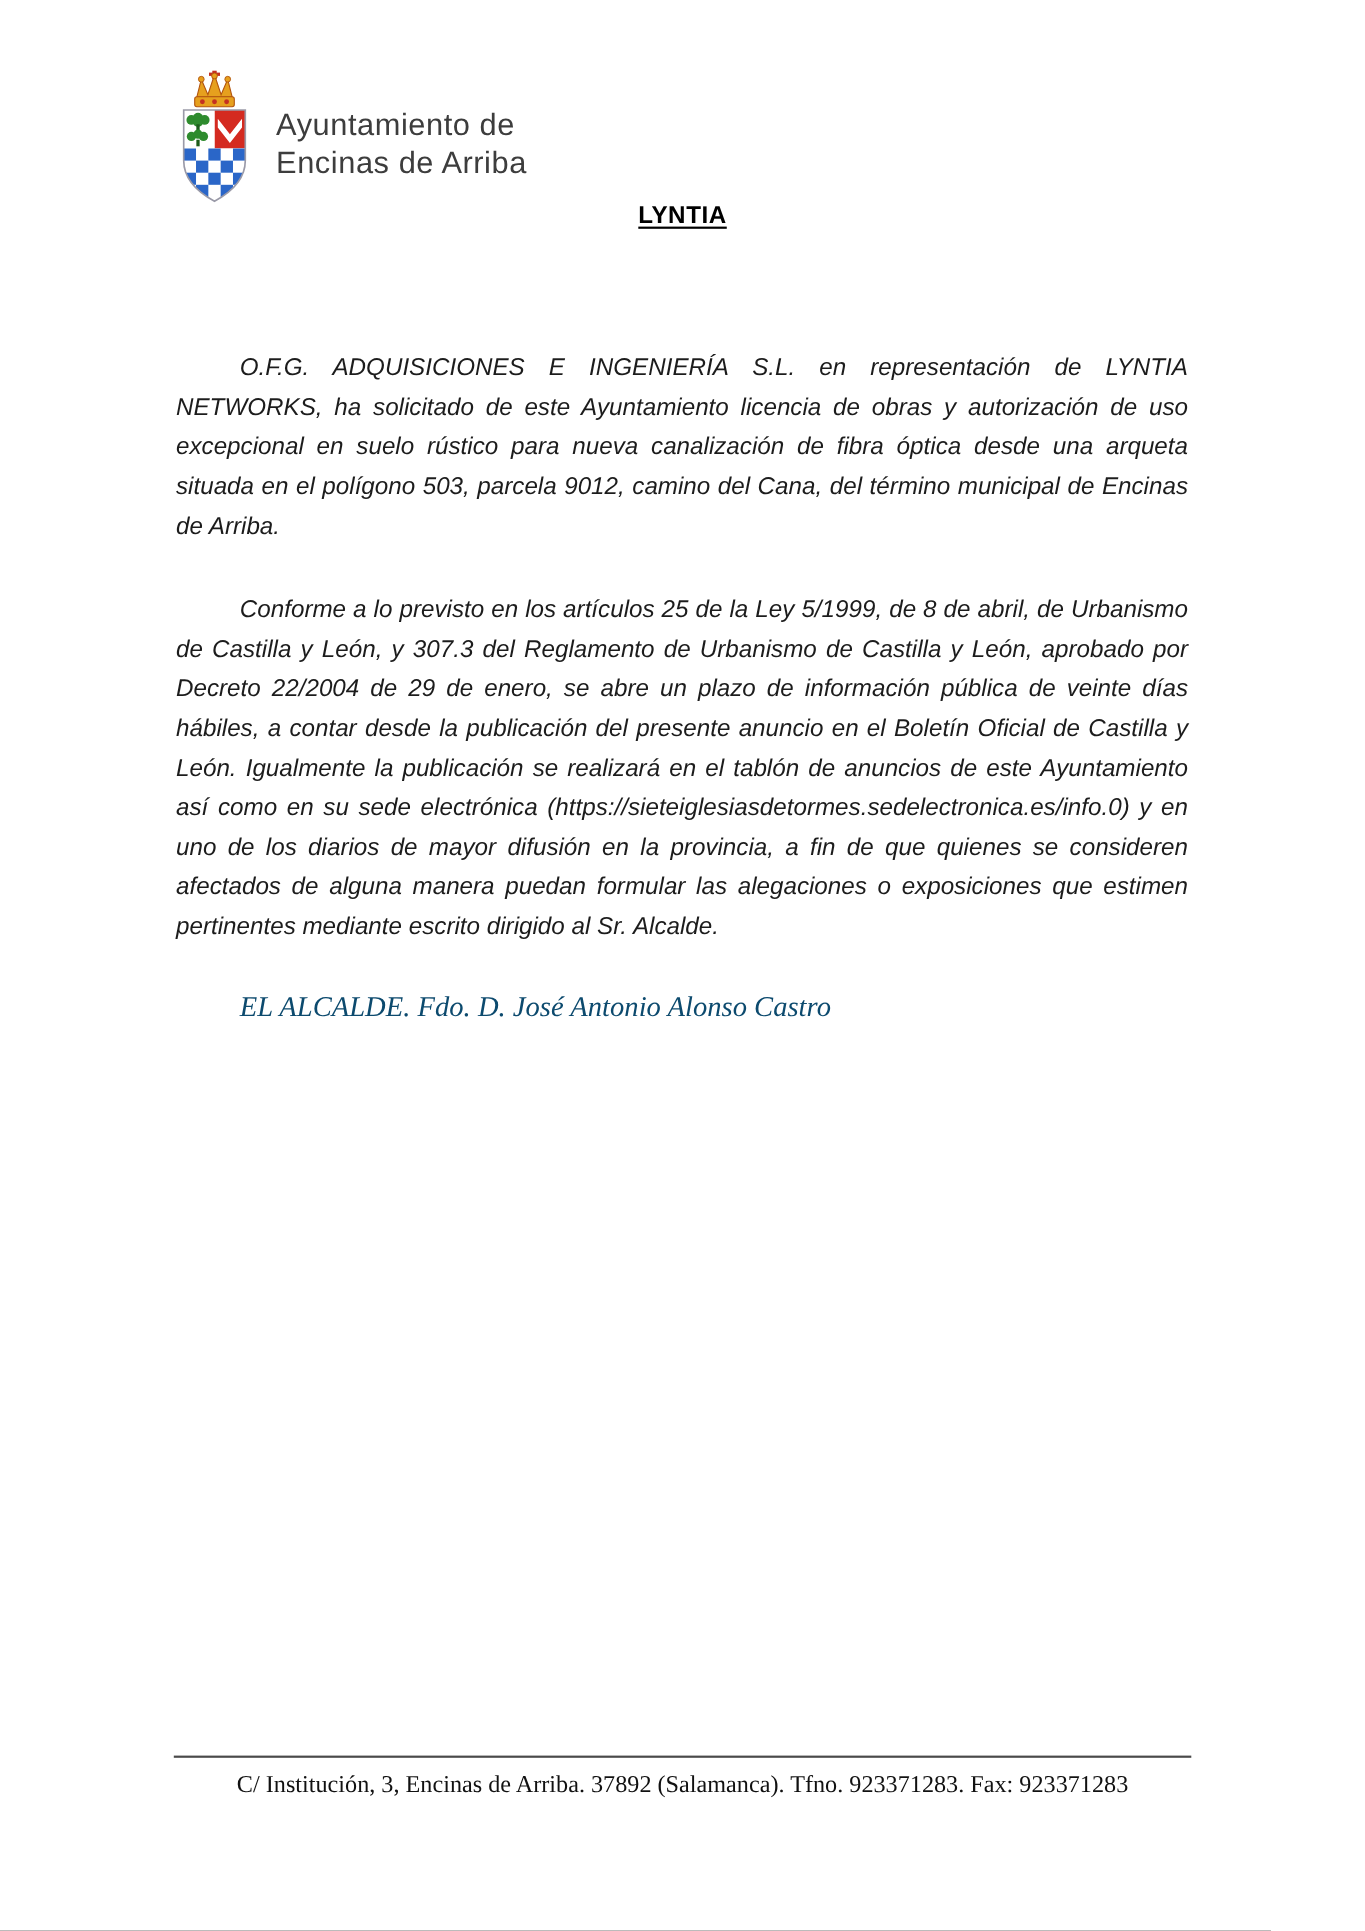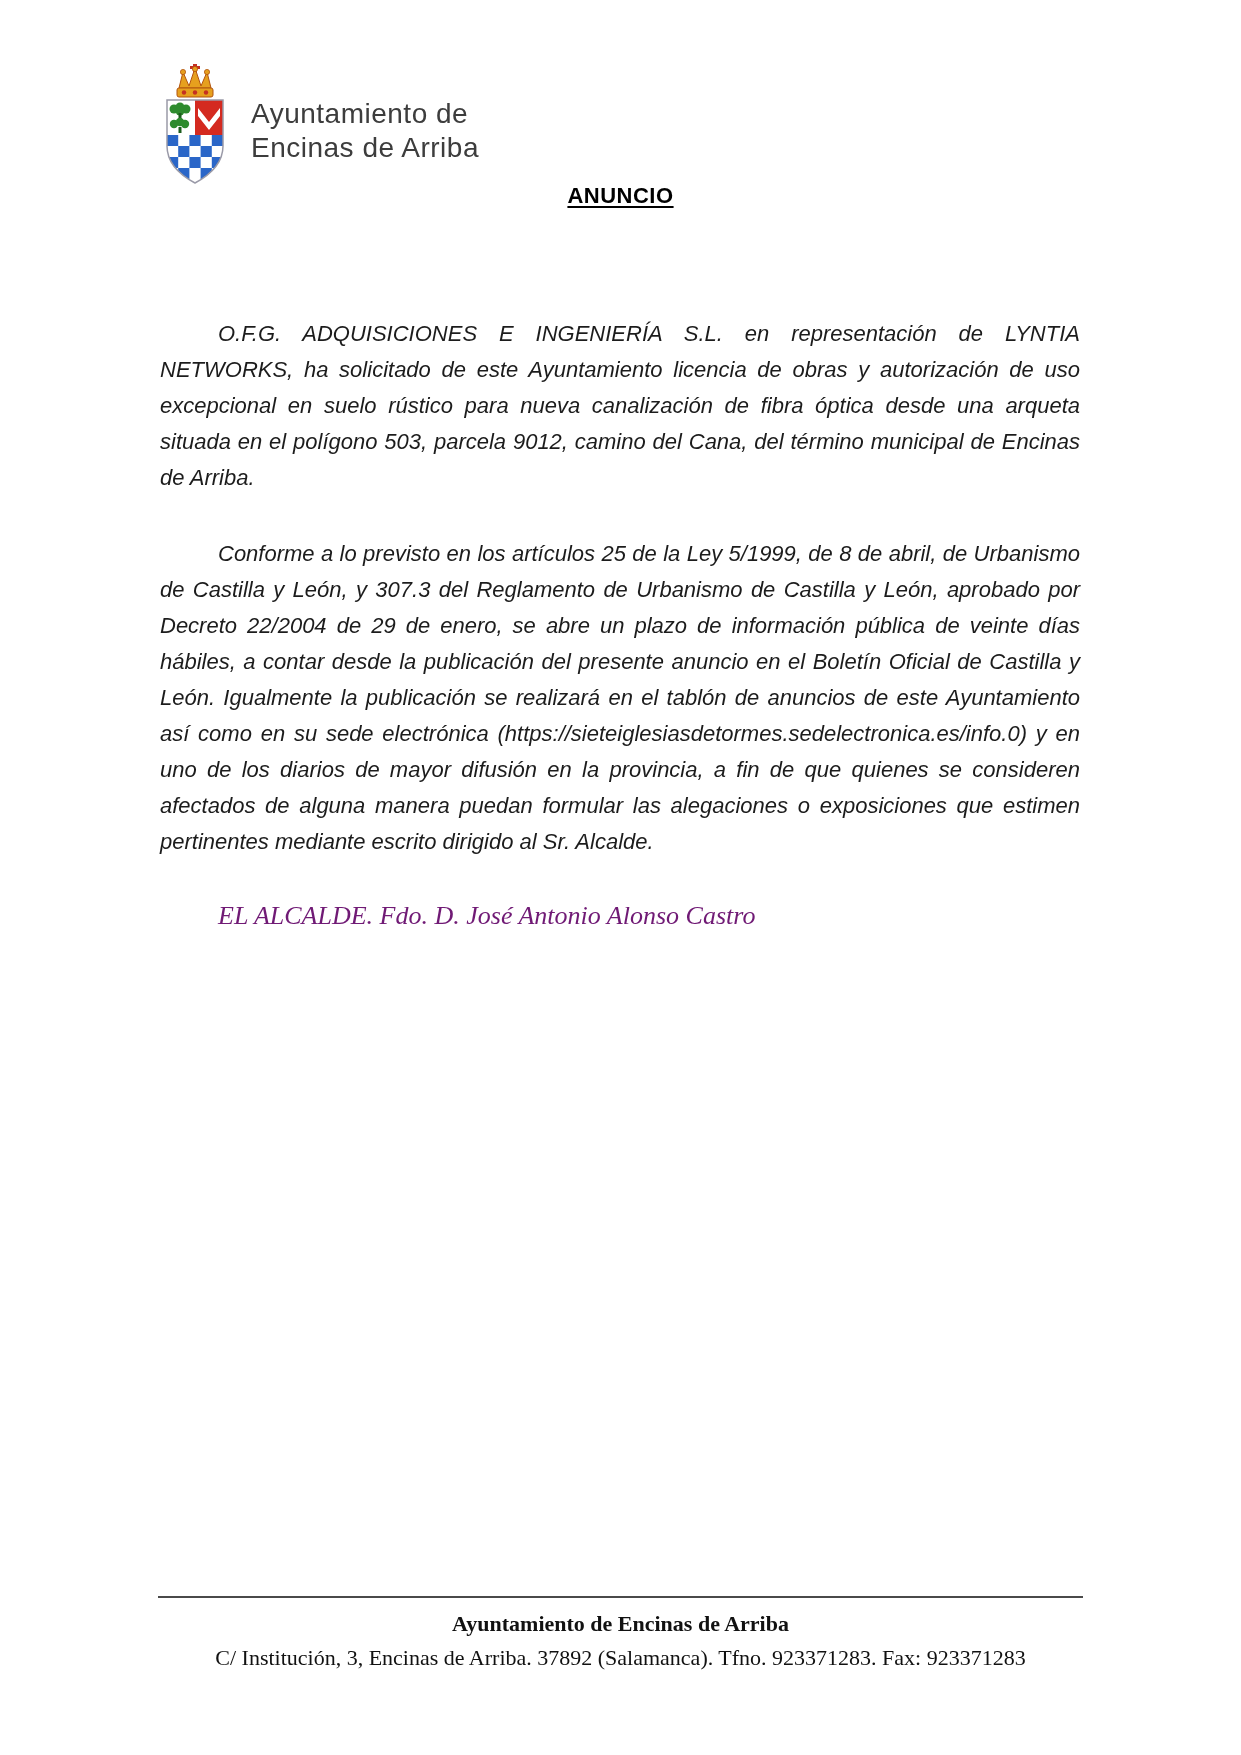--- a/index.html
+++ b/index.html
@@ -42,21 +42,21 @@
     font-style:italic;
   }
   .body-text p{margin:0 0 40px 0;text-indent:58px;}
   .body-text p.p3{margin-bottom:30px;}
   .date-line{
     margin:0;font-size:22px;line-height:36px;text-indent:0;
   }
   .signature-line{
     margin:30px 0 0 56px;
     font-family:"Liberation Serif","DejaVu Serif",serif;
-    font-size:26px;line-height:32px;color:#701a75;
+    font-size:26px;line-height:32px;color:#0c4a6e;
   }
   
   .footer{
     position:absolute;left:158px;top:1596px;width:925px;
     text-align:center;
     font-family:"Liberation Serif","DejaVu Serif",serif;
     color:#111;
   }
   .footer-divider{
     border:0;border-top:2px solid #4a4a4a;margin:0 0 12px 0;
@@ -134,27 +134,26 @@
         </g>
         <path d="M7,36 H63 V82 Q63,104 35,119 Q7,104 7,82 Z" fill="none" stroke="#9a9aa8" stroke-width="1.5"></path>
       </g>
     </svg>
     <div class="logo-text">
       <div>Ayuntamiento de</div>
       <div>Encinas de Arriba</div>
     </div>
   </div>
 
-  <div class="doc-title">ANUNCIO</div>
+  <div class="doc-title">LYNTIA</div>
 
   <div class="body-text">
     <p class="p1">O.F.G. ADQUISICIONES E INGENIERÍA S.L. en representación de LYNTIA NETWORKS, ha solicitado de este Ayuntamiento licencia de obras y autorización de uso excepcional en suelo rústico para nueva canalización de fibra óptica desde una arqueta situada en el polígono 503, parcela 9012, camino del Cana, del término municipal de Encinas de Arriba.</p>
     <p class="p2">Conforme a lo previsto en los artículos 25 de la Ley 5/1999, de 8 de abril, de Urbanismo de Castilla y León, y 307.3 del Reglamento de Urbanismo de Castilla y León, aprobado por Decreto 22/2004 de 29 de enero, se abre un plazo de información pública de veinte días hábiles, a contar desde la publicación del presente anuncio en el Boletín Oficial de Castilla y León. Igualmente la publicación se realizará en el tablón de anuncios de este Ayuntamiento así como en su sede electrónica (https://sieteiglesiasdetormes.sedelectronica.es/info.0)  y en uno de los diarios de mayor difusión en la provincia, a fin de que quienes se consideren afectados de alguna manera puedan formular las alegaciones o exposiciones que estimen pertinentes mediante escrito dirigido al Sr. Alcalde.</p>
     <p class="signature-line">EL ALCALDE. Fdo. D. José Antonio Alonso Castro</p>
   </div>
 
   <div class="footer">
     <hr class="footer-divider">
-    <p class="footer-org">Ayuntamiento de Encinas de Arriba</p>
     <p class="footer-address">C/ Institución, 3, Encinas de Arriba. 37892 (Salamanca). Tfno. 923371283. Fax: 923371283</p>
   </div>
 
 </div>
 
 </body></html>

